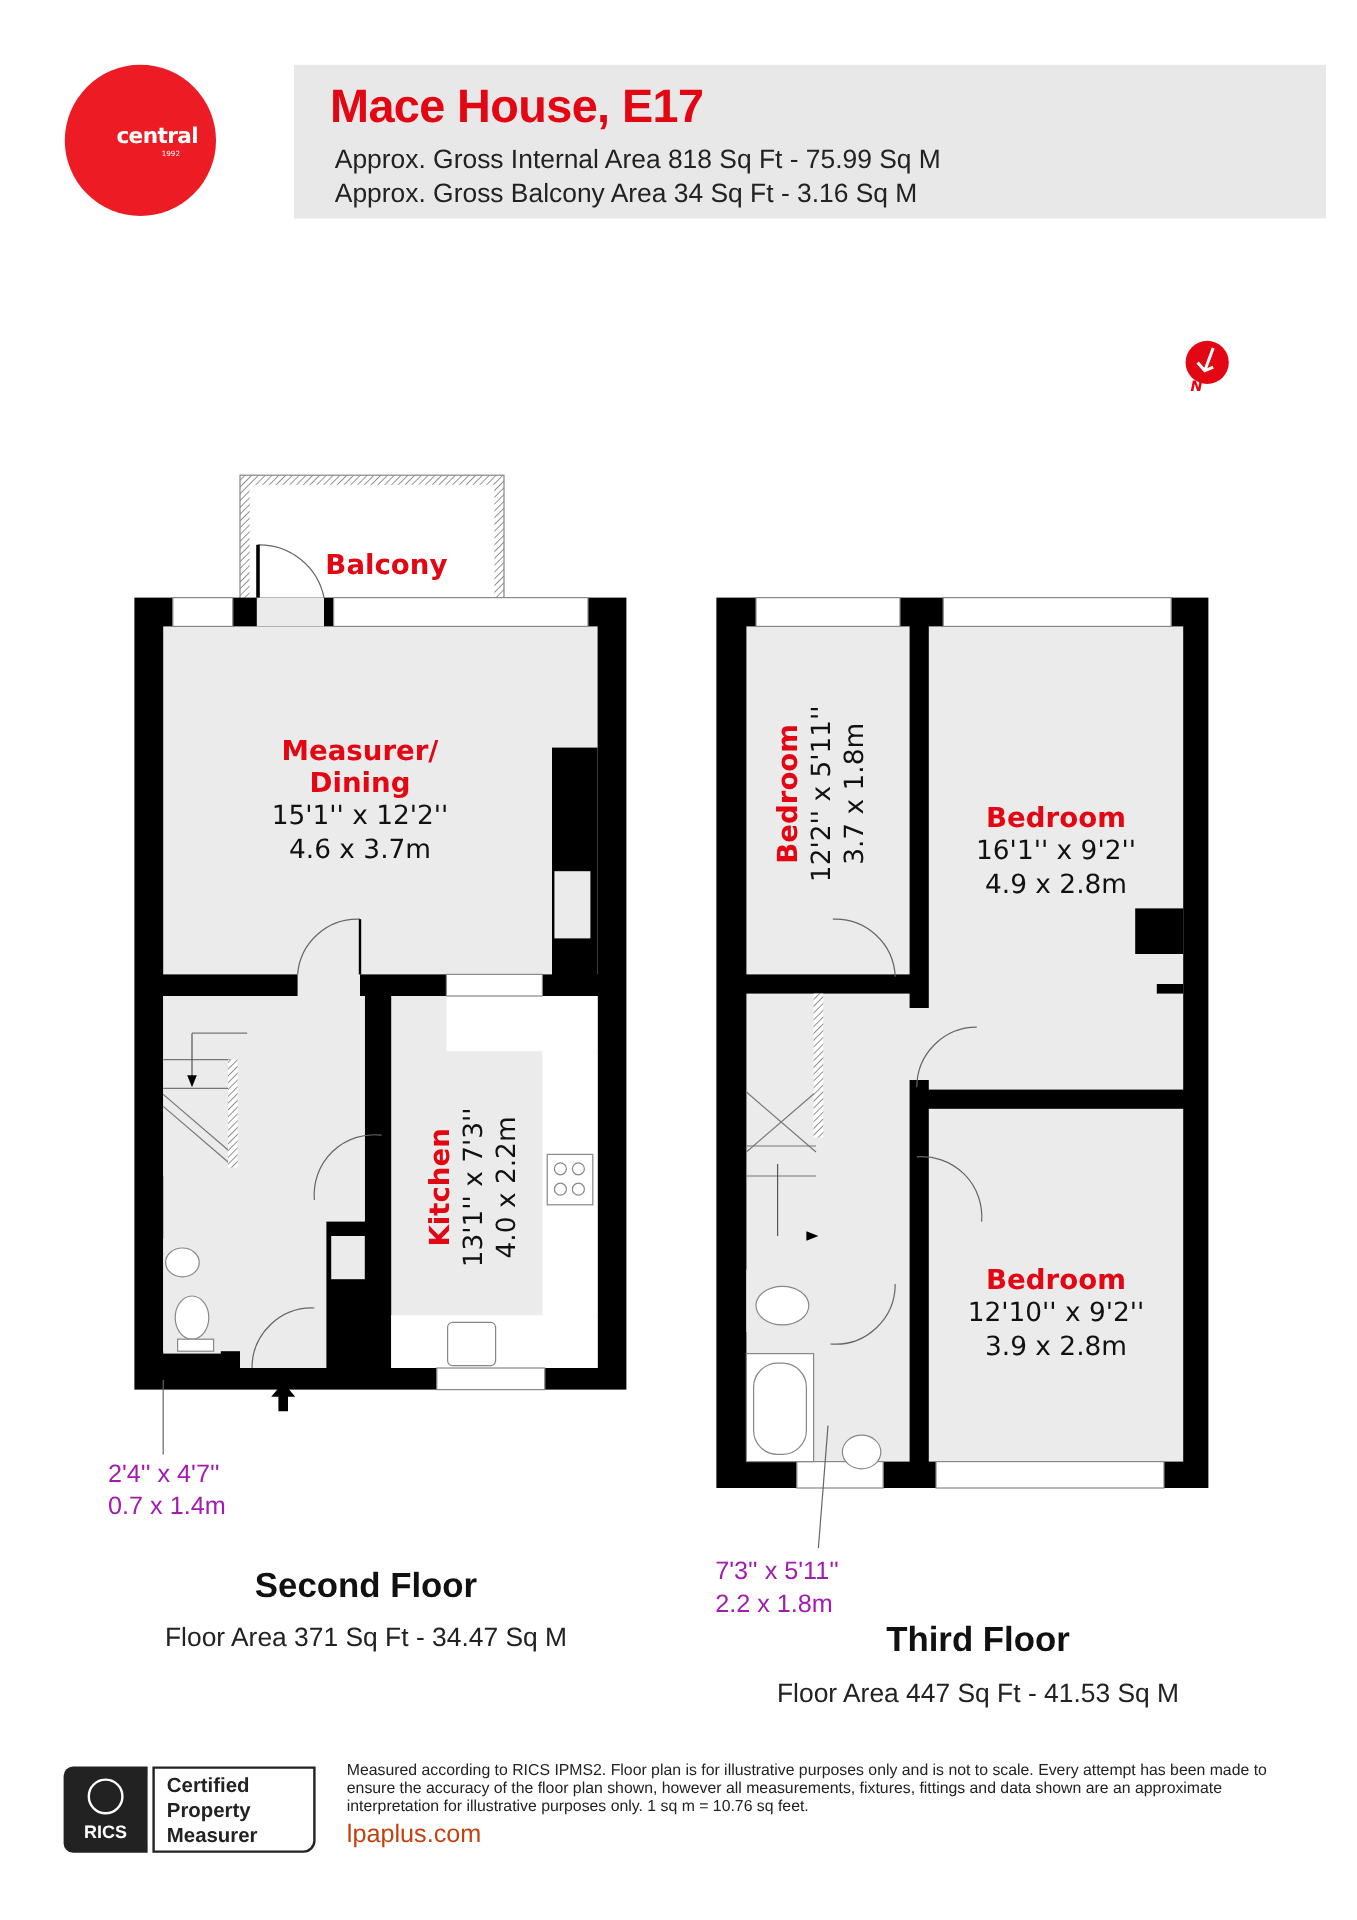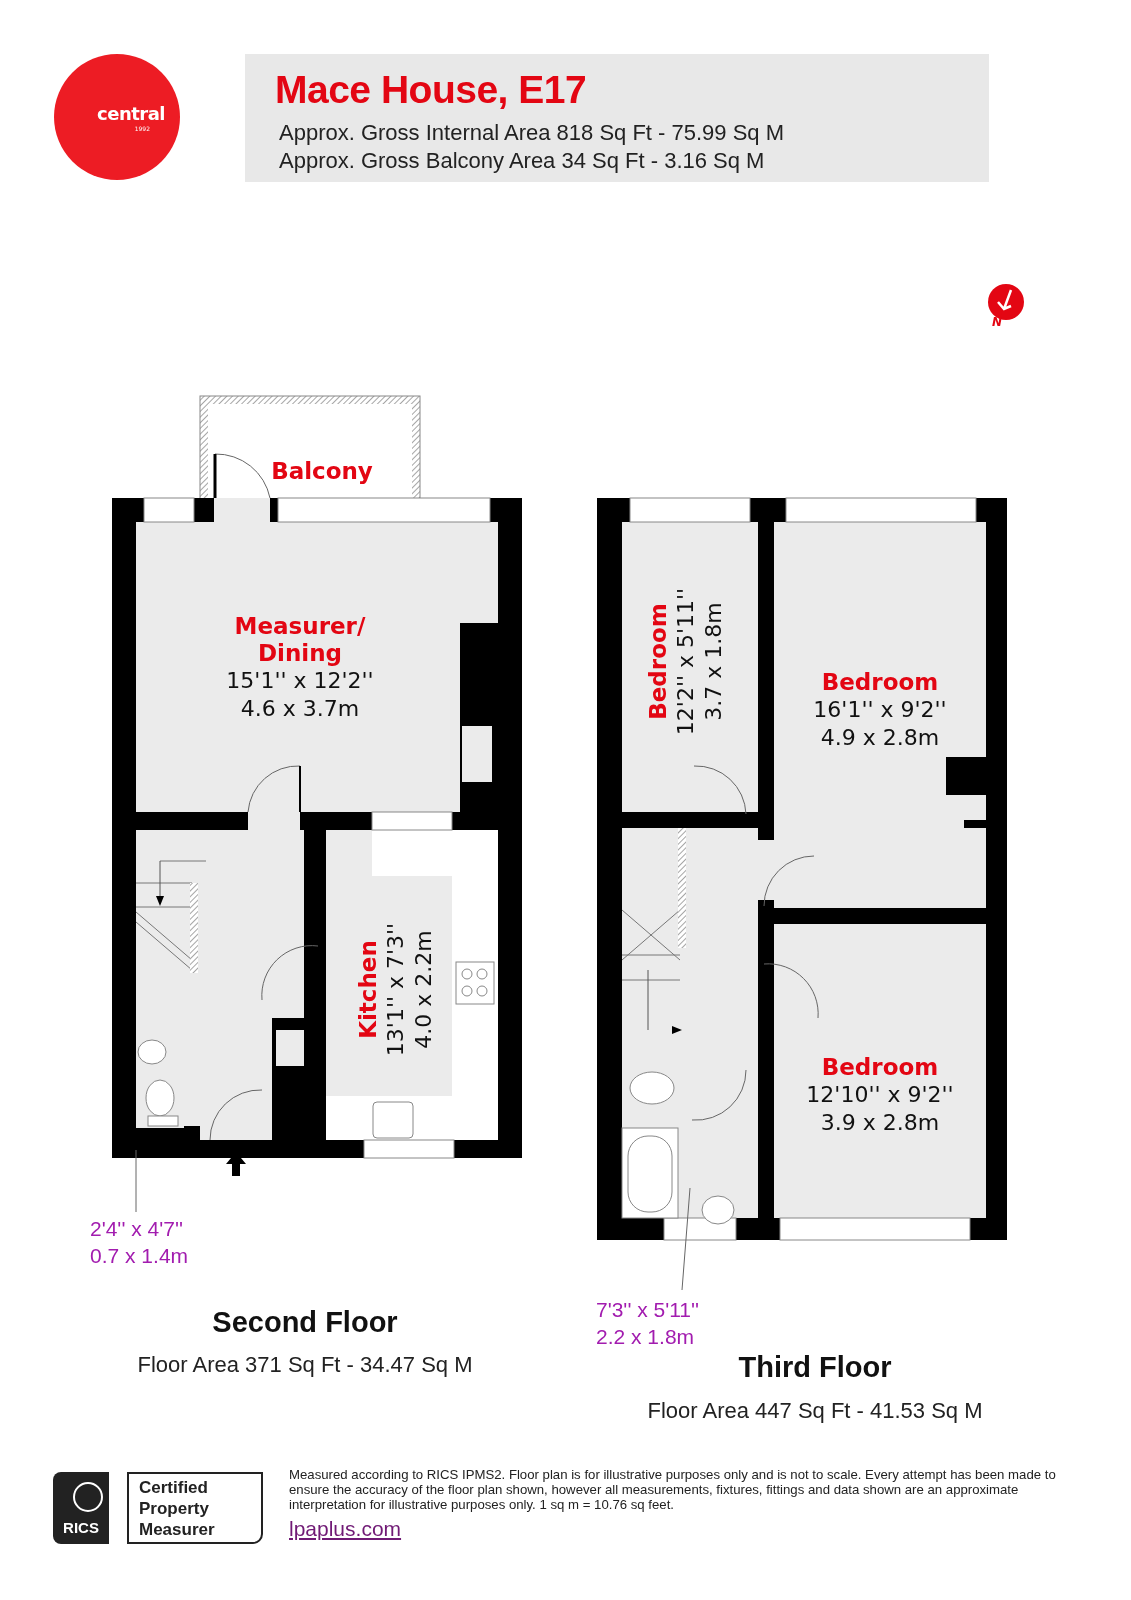--- a/index.html
+++ b/index.html
@@ -1,39 +1,39 @@
 <!DOCTYPE html>
 <html><head>
 <meta charset="utf-8">
 <style>
   html,body{margin:0;padding:0;background:#fff;}
   body{width:1131px;height:1600px;position:relative;overflow:hidden;font-family:"DejaVu Sans",sans-serif;color:#111;}
   .logo{position:absolute;left:54px;top:54px;width:126px;height:126px;border-radius:50%;background:#ed1c24;}
   .logo .brand{position:absolute;left:0;right:0;top:49px;text-align:center;color:#fff;font-weight:bold;font-size:18px;letter-spacing:-0.5px;margin-left:28px;}
   .logo .year{position:absolute;right:30px;top:71px;color:#fff;font-size:6px;}
-  .header{position:absolute;left:245px;top:54px;width:744px;height:128px;background:#e8e8e8;text-align:center;}
+  .header{position:absolute;left:245px;top:54px;width:860px;height:128px;background:#e8e8e8;text-align:center;}
   .header .title{position:absolute;left:30px;top:14px;color:#e30613;font-family:"Liberation Sans",sans-serif;font-weight:bold;font-size:39px;letter-spacing:-0.5px;}
   .header .line{position:absolute;left:34px;font-family:"Liberation Sans",sans-serif;font-size:22px;color:#222;}
   .compass{position:absolute;left:984px;top:282px;width:44px;height:44px;}
   svg.plan{position:absolute;left:0;top:0;}
   .room-label{position:absolute;text-align:center;font-family:"DejaVu Sans",sans-serif;}
   .room-name{color:#e30613;font-weight:bold;font-size:23px;line-height:27px;}
   .room-dim{color:#111;font-size:22px;line-height:28px;}
   .vert{transform-origin:center center;transform:rotate(-90deg);white-space:nowrap;}
   .floor-title{position:absolute;font-family:"Liberation Sans",sans-serif;font-weight:bold;font-size:29px;text-align:center;}
   .floor-area{position:absolute;font-family:"Liberation Sans",sans-serif;font-size:22px;text-align:center;color:#222;}
   .callout{position:absolute;font-family:"Liberation Sans",sans-serif;font-size:21px;line-height:27px;color:#a21caf;}
   .rics{position:absolute;left:53px;top:1472px;width:210px;height:72px;}
-  .rics .badge{position:absolute;left:0;top:0;width:56px;height:72px;background:#222;border-radius:8px 0 0 8px;}
+  .rics .badge{position:absolute;left:0;top:0;width:70px;height:72px;background:#222;border-radius:8px 0 0 8px;}
   .rics .badge .lion{position:absolute;left:20px;top:10px;width:30px;height:30px;border-radius:50%;border:2px solid #fff;box-sizing:border-box;}
   .rics .badge .txt{position:absolute;left:0;right:0;bottom:8px;text-align:center;color:#fff;font-weight:bold;font-size:15px;font-family:"Liberation Sans",sans-serif;}
   .rics .cert{position:absolute;left:74px;top:0;width:136px;height:72px;border:2px solid #222;box-sizing:border-box;border-radius:0 0 10px 0;padding:3px 10px;}
   .rics .cert div{font-family:"Liberation Sans",sans-serif;font-weight:bold;font-size:17px;line-height:21px;color:#222;}
   .disclaimer{position:absolute;left:289px;top:1467px;width:795px;font-family:"Liberation Sans",sans-serif;font-size:13.2px;line-height:15px;color:#222;}
-  .site{position:absolute;left:289px;top:1517px;font-family:"Liberation Sans",sans-serif;font-size:21px;color:#701a75;text-decoration:underline;}
+  .site{position:absolute;left:289px;top:1517px;font-family:"Liberation Sans",sans-serif;font-size:21px;color:#c2410c;}
   .date{position:absolute;right:42px;top:1604px;font-family:"Liberation Sans",sans-serif;font-size:14px;color:#222;}
 </style>
 </head>
 <body>
 
 <div class="logo">
   <div class="brand">central</div>
   <div class="year">1992</div>
 </div>
 

